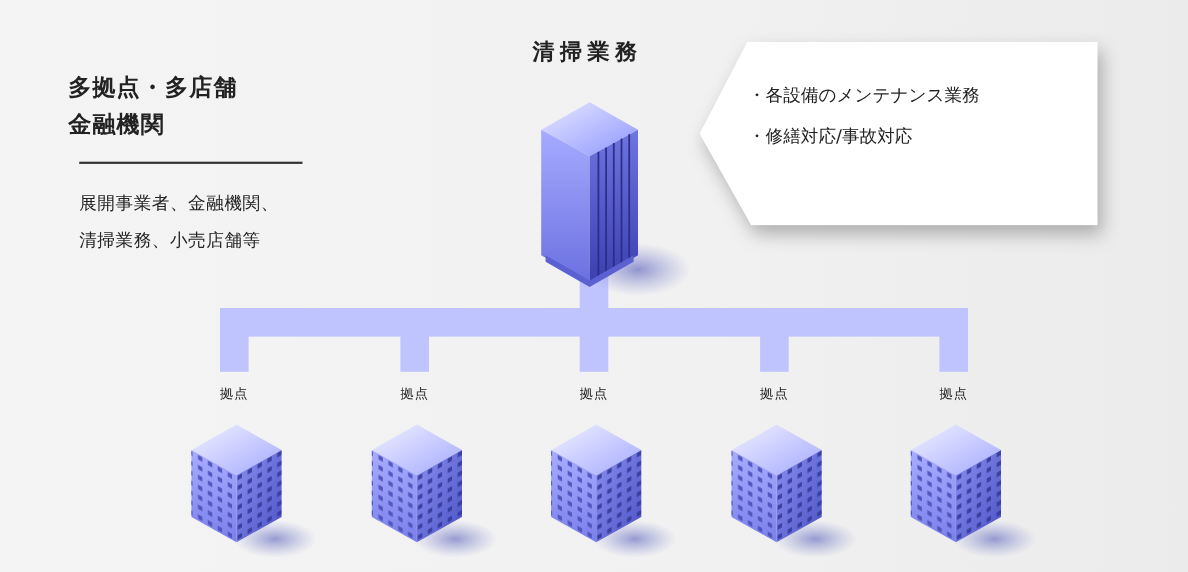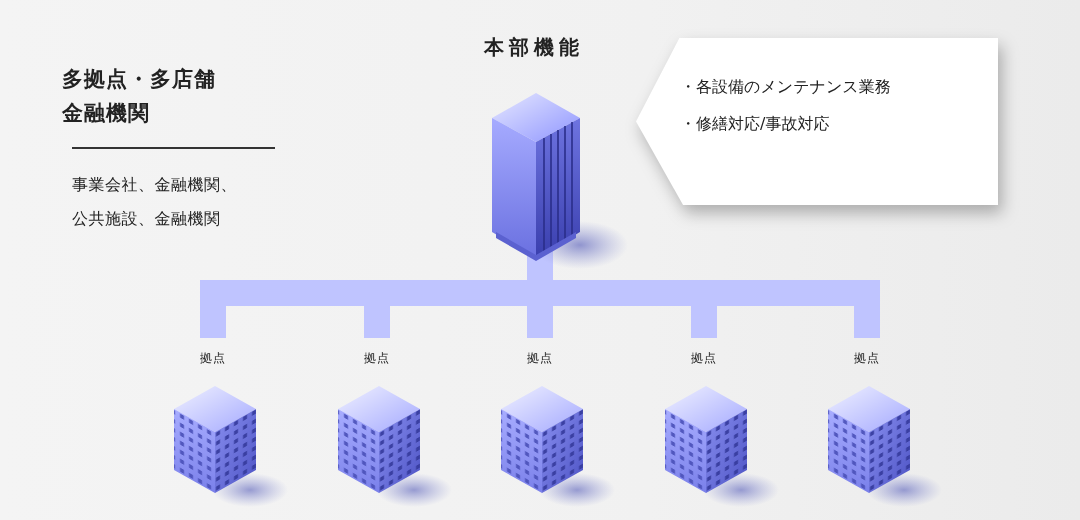--- a/index.html
+++ b/index.html
@@ -43,25 +43,25 @@
   </style>
 </head>
 <body>
 
 <div class="abs left-title">
   <div>多拠点・多店舗</div>
   <div>金融機関</div>
 </div>
 <div class="abs left-rule"></div>
 <div class="abs left-desc">
-  <div>事業会社、金融機関、</div>
-  <div>公共施設、金融機関</div>
+  <div>展開事業者、金融機関、</div>
+  <div>清掃業務、小売店舗等</div>
 </div>
 
-<div class="abs hq-title">本部機能</div>
+<div class="abs hq-title">清掃業務</div>
 
 <div class="abs connector" style="left:527px; top:246px; width:26px; height:40px;"></div>
 <div class="abs connector" style="left:200px; top:280px; width:680px; height:26px;"></div>
 <div class="abs connector" style="left:200px; top:300px; width:26px; height:38px;"></div>
 <div class="abs connector" style="left:364px; top:300px; width:26px; height:38px;"></div>
 <div class="abs connector" style="left:527px; top:300px; width:26px; height:38px;"></div>
 <div class="abs connector" style="left:691px; top:300px; width:26px; height:38px;"></div>
 <div class="abs connector" style="left:854px; top:300px; width:26px; height:38px;"></div>
 
 <svg class="abs" style="left:480px; top:60px;" width="150" height="210" viewBox="0 0 150 210">

